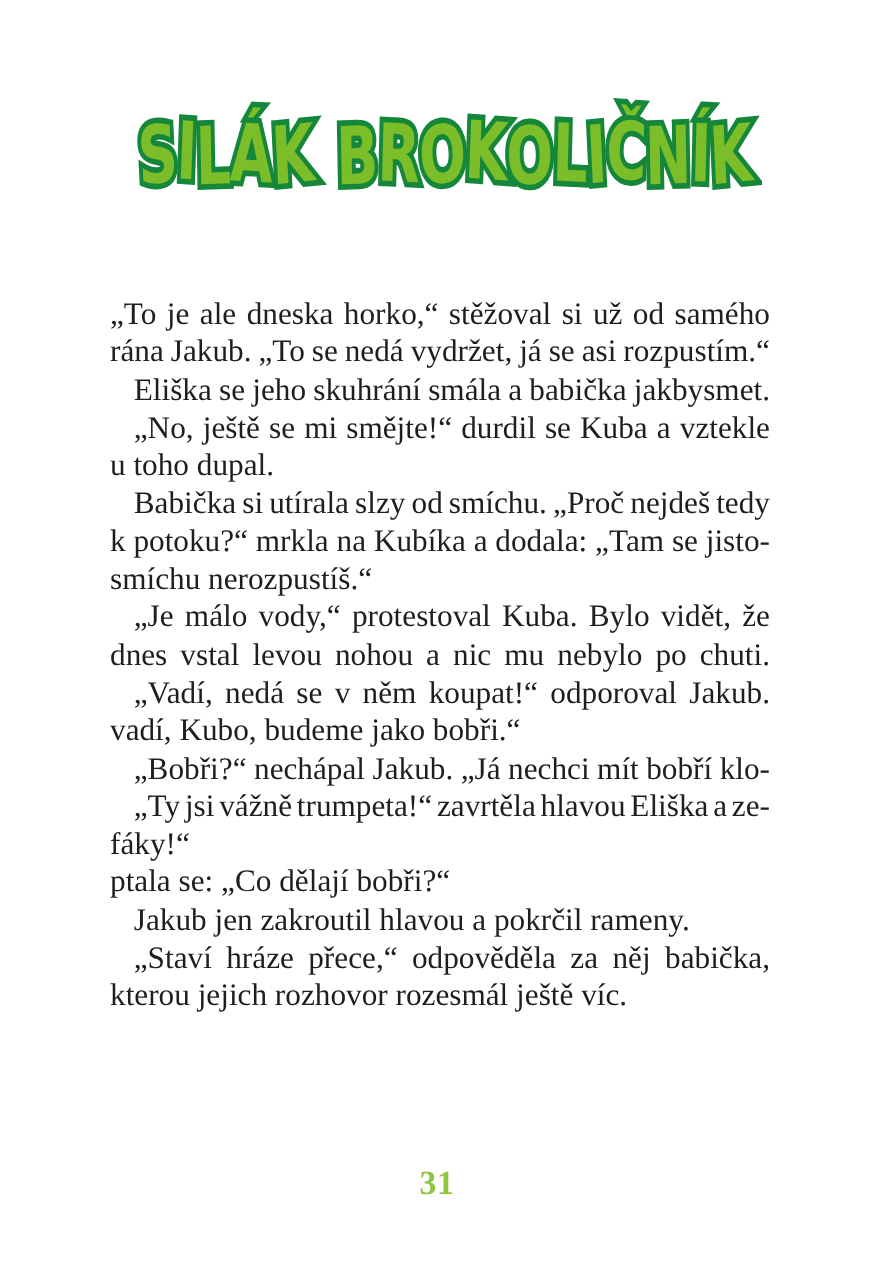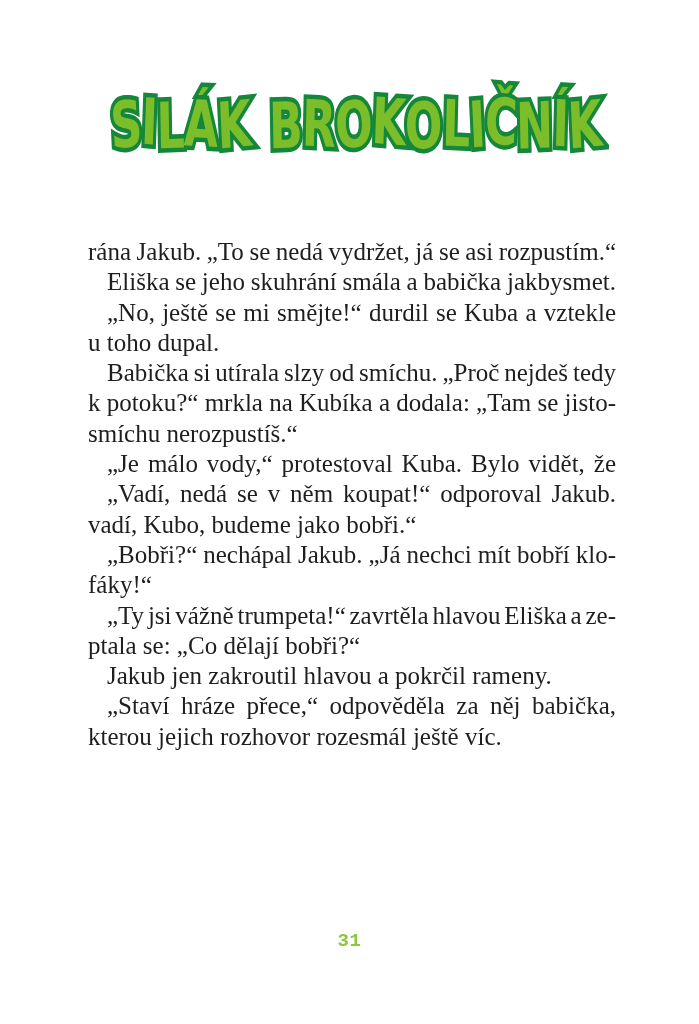--- a/index.html
+++ b/index.html
@@ -62,56 +62,58 @@
     line-height:30.3px;
     white-space:nowrap;
     overflow:visible;
   }
   .line.indent{padding-left:19px;}
   .line span{display:inline-block;white-space:pre;}
   
   .page-number{
     position:absolute;top:930px;left:0;right:0;
     text-align:center;
-    font-family:Liberation Mono, monospace;
+    font-family:Liberation Serif, serif;
     font-weight:bold;
-    font-size:19px;
+    font-size:27px;
     line-height:1.2;
     color:var(--page-number-color);
     letter-spacing:0.5px;
   }
 </style>
 </head>
 <body>
 
 <div class="page">
 
   <div class="title-wrap">
     <div class="title-layer title-back" aria-hidden="true">
       <span class="title-scale"><span class="tl">S</span><span class="tl">I</span><span class="tl">L</span><span class="tl">Á</span><span class="tl">K</span><span class="tspace"></span><span class="tl">B</span><span class="tl">R</span><span class="tl">O</span><span class="tl">K</span><span class="tl">O</span><span class="tl">L</span><span class="tl">I</span><span class="tl">Č</span><span class="tl">N</span><span class="tl">Í</span><span class="tl">K</span></span>
     </div>
     <div class="title-layer title-front">
       <span class="title-scale"><span class="tl">S</span><span class="tl">I</span><span class="tl">L</span><span class="tl">Á</span><span class="tl">K</span><span class="tspace"></span><span class="tl">B</span><span class="tl">R</span><span class="tl">O</span><span class="tl">K</span><span class="tl">O</span><span class="tl">L</span><span class="tl">I</span><span class="tl">Č</span><span class="tl">N</span><span class="tl">Í</span><span class="tl">K</span></span>
     </div>
   </div>
 
   <div class="text-column">
+      <div class="line just"><span style="word-spacing: 2.08854px;">„To je ale dneska horko,“ stěžoval si už od samého</span></div>
       <div class="line just"><span style="word-spacing: -0.685764px;">rána Jakub. „To se nedá vydržet, já se asi rozpustím.“</span></div>
       <div class="line indent just"><span style="word-spacing: -0.479911px;">Eliška se jeho skuhrání smála a babička jakbysmet.</span></div>
       <div class="line indent just"><span style="word-spacing: 1.01736px;">„No, ještě se mi smějte!“ durdil se Kuba a vztekle</span></div>
       <div class="line"><span>u toho dupal.</span></div>
       <div class="line indent just"><span style="word-spacing: -1.37695px;">Babička si utírala slzy od smíchu. „Proč nejdeš tedy</span></div>
       <div class="line just"><span style="word-spacing: 0.00347222px;">k potoku?“ mrkla na Kubíka a dodala: „Tam se jisto-</span></div>
       <div class="line"><span>smíchu nerozpustíš.“</span></div>
       <div class="line indent just"><span style="word-spacing: 2.72545px;">„Je málo vody,“ protestoval Kuba. Bylo vidět, že</span></div>
+      <div class="line just"><span style="word-spacing: 4.19965px;">dnes vstal levou nohou a nic mu nebylo po chuti.</span></div>
       <div class="line indent just"><span style="word-spacing: 3.58705px;">„Vadí, nedá se v něm koupat!“ odporoval Jakub.</span></div>
       <div class="line"><span>vadí, Kubo, budeme jako bobři.“</span></div>
       <div class="line indent just"><span style="word-spacing: -0.276786px;">„Bobři?“ nechápal Jakub. „Já nechci mít bobří klo-</span></div>
+      <div class="line indent just"><span style="word-spacing: -2.44531px;">„Ty jsi vážně trumpeta!“ zavrtěla hlavou Eliška a ze-</span></div>
       <div class="line"><span>fáky!“</span></div>
-      <div class="line indent just"><span style="word-spacing: -2.44531px;">„Ty jsi vážně trumpeta!“ zavrtěla hlavou Eliška a ze-</span></div>
       <div class="line"><span>ptala se: „Co dělají bobři?“</span></div>
       <div class="line indent"><span>Jakub jen zakroutil hlavou a pokrčil rameny.</span></div>
       <div class="line indent just"><span style="word-spacing: 5.2474px; text-align: center;">„Staví hráze přece,“ odpověděla za něj babička,</span></div>
       <div class="line"><span>kterou jejich rozhovor rozesmál ještě víc.</span></div>
     </div>
 
   <div class="page-number">31</div>
 
 </div>
 

